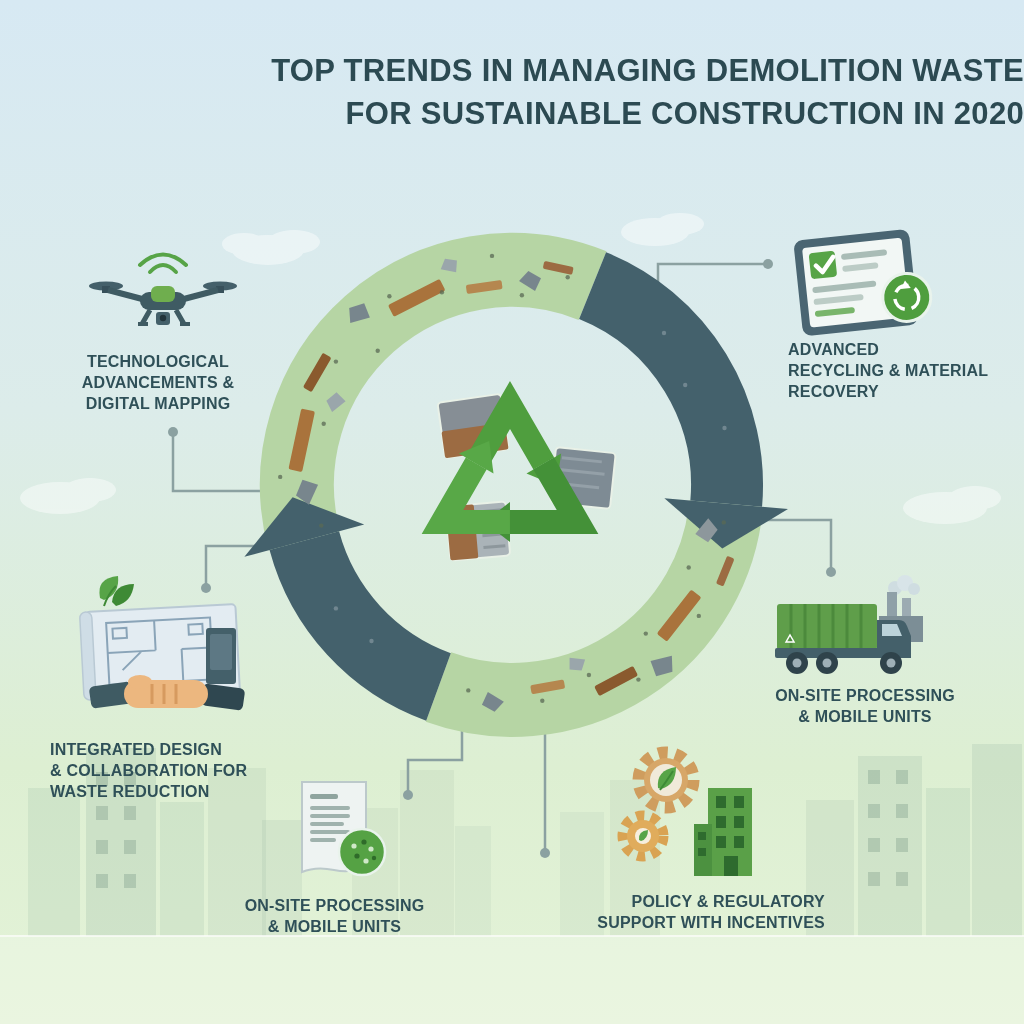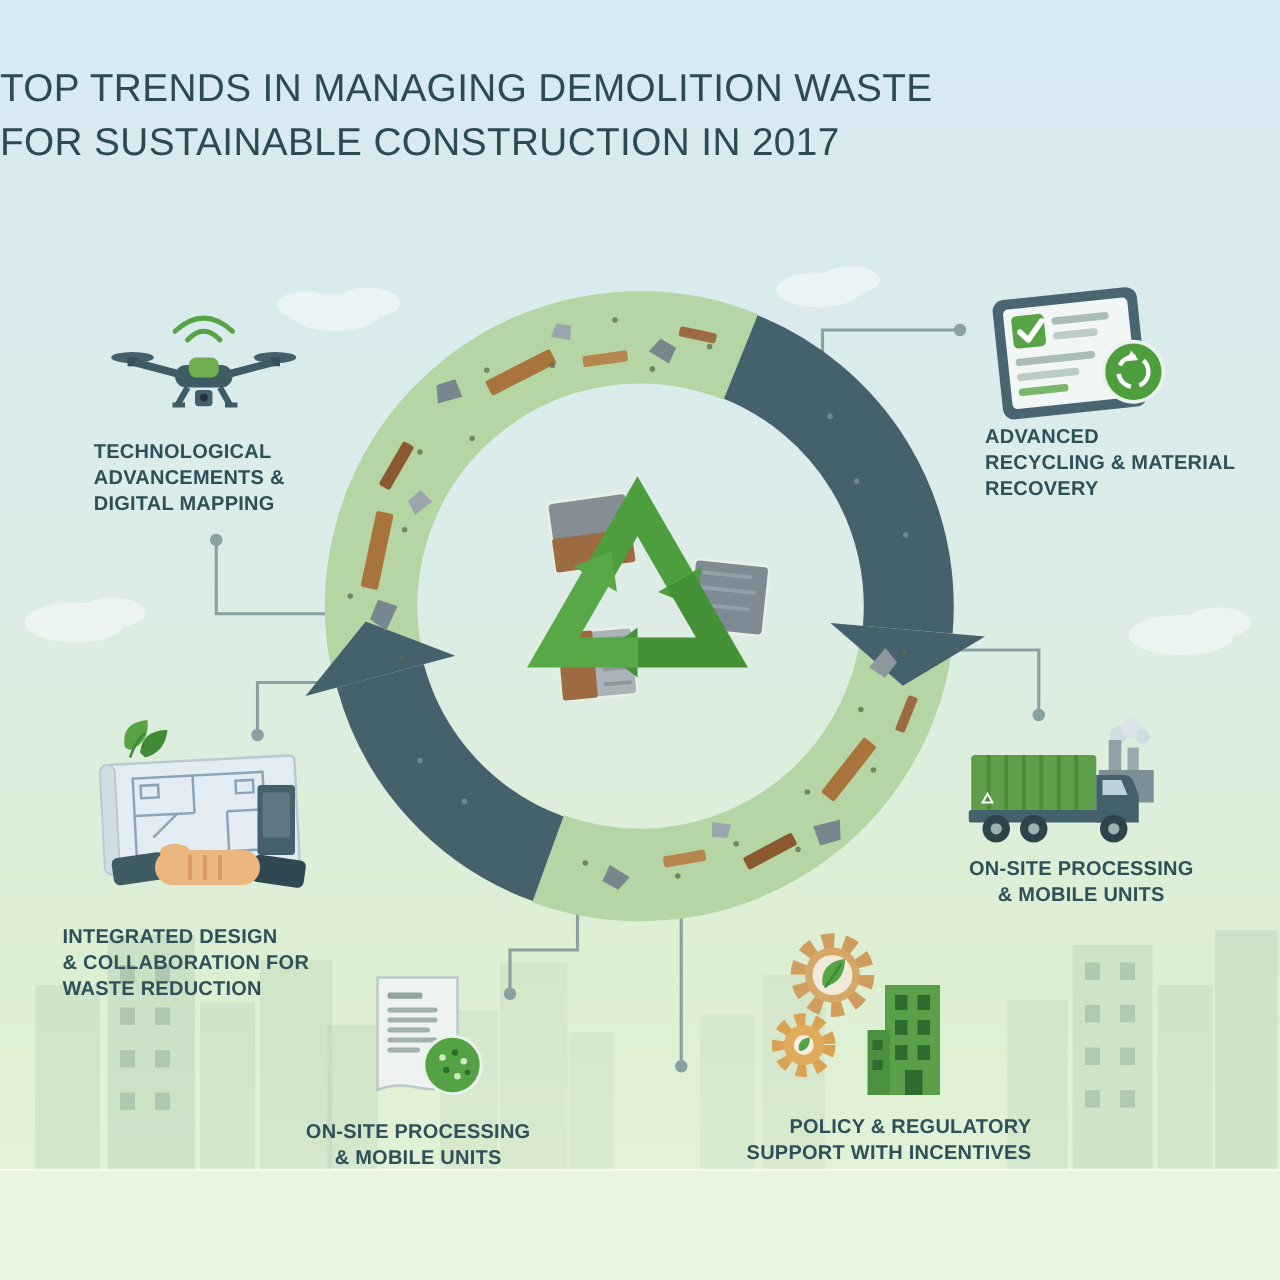--- a/index.html
+++ b/index.html
@@ -1,26 +1,26 @@
 <!DOCTYPE html>
 <html><head>
 <meta charset="utf-8">
 <style>
   *{margin:0;padding:0;box-sizing:border-box}
   html,body{width:1024px;height:1024px;overflow:hidden}
   body{font-family:"Liberation Sans",sans-serif}
   .canvas{position:relative;width:1024px;height:1024px;
     background:linear-gradient(180deg,#d7e9f3 0%,#dcecea 40%,#ddefd2 75%,#e4f3d8 100%)}
   svg.layer{position:absolute;left:0;top:0;width:1024px;height:1024px}
-  .title{position:absolute;top:50px;left:0;width:100%;text-align:left;
-    color:#2c4a52;font-weight:400;font-size:31px;line-height:1.38;letter-spacing:.3px}
+  .title{position:absolute;top:50px;left:0;width:100%;text-align:right;
+    color:#2c4a52;font-weight:700;font-size:31px;line-height:1.38;letter-spacing:.3px}
   .title span{display:block}
   .node-label{position:absolute;font-weight:700;color:#2f5058;font-size:16px;
     line-height:1.3;white-space:pre-line;letter-spacing:.2px}
-  .l-tech{left:75px;top:352px;width:200px;}
+  .l-tech{left:58px;top:352px;width:200px;text-align:center}
   .l-adv{left:788px;top:340px;width:205px;text-align:left}
   .l-truck{left:770px;top:686px;width:190px;text-align:center}
   .l-policy{left:585px;top:892px;width:240px;text-align:right}
   .l-doc{left:237px;top:896px;width:195px;text-align:center}
   .l-integrated{left:50px;top:740px;width:210px;text-align:left}
   .icon{position:absolute;overflow:visible}
   .arc-green{fill:none;stroke:#b6d5a4;stroke-width:74}
   .arc-dark{fill:none;stroke:#44616c;stroke-width:72}
   .head-dark{fill:#44616c}
   .connector{fill:none;stroke:#8ba1a1;stroke-width:2.5}
@@ -79,21 +79,21 @@
       </g>
       <rect x="926" y="788" width="44" height="148" fill="#7ba08e" opacity="0.14"></rect>
       <rect x="972" y="744" width="50" height="192" fill="#7ba08e" opacity="0.16"></rect>
       <line x1="0" y1="936" x2="1024" y2="936" stroke="#ffffff" stroke-width="2" opacity="0.7"></line>
       <rect x="0" y="937" width="1024" height="87" fill="#ffffff" opacity="0.22"></rect>
     </g>
   </svg>
 
   <h1 class="title">
     <span>TOP TRENDS IN MANAGING DEMOLITION WASTE</span>
-    <span>FOR SUSTAINABLE CONSTRUCTION IN 2017</span>
+    <span>FOR SUSTAINABLE CONSTRUCTION IN 2020</span>
   </h1>
 
   <svg class="layer" viewBox="0 0 1024 1024">
 
     <g>
       <path class="connector" d="M 173 432 L 173 491 L 272 491"></path>
         <circle class="cdot" cx="173" cy="432" r="5"></circle>
       <path class="connector" d="M 768 264 L 658 264 L 658 320"></path>
         <circle class="cdot" cx="768" cy="264" r="5"></circle>
       <path class="connector" d="M 762 520 L 831 520 L 831 572"></path>

